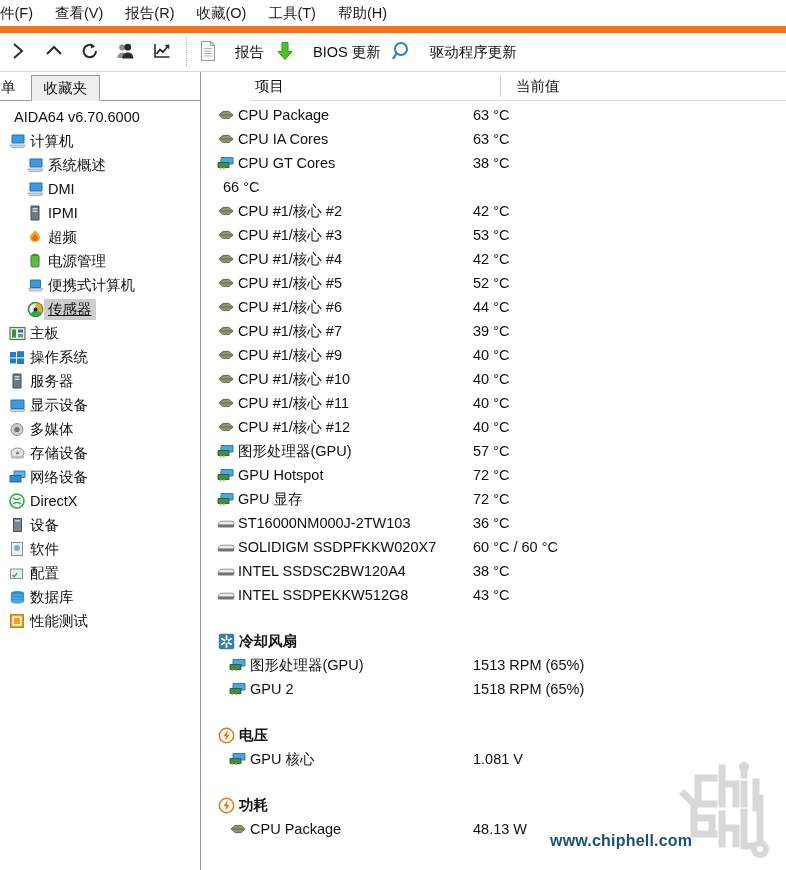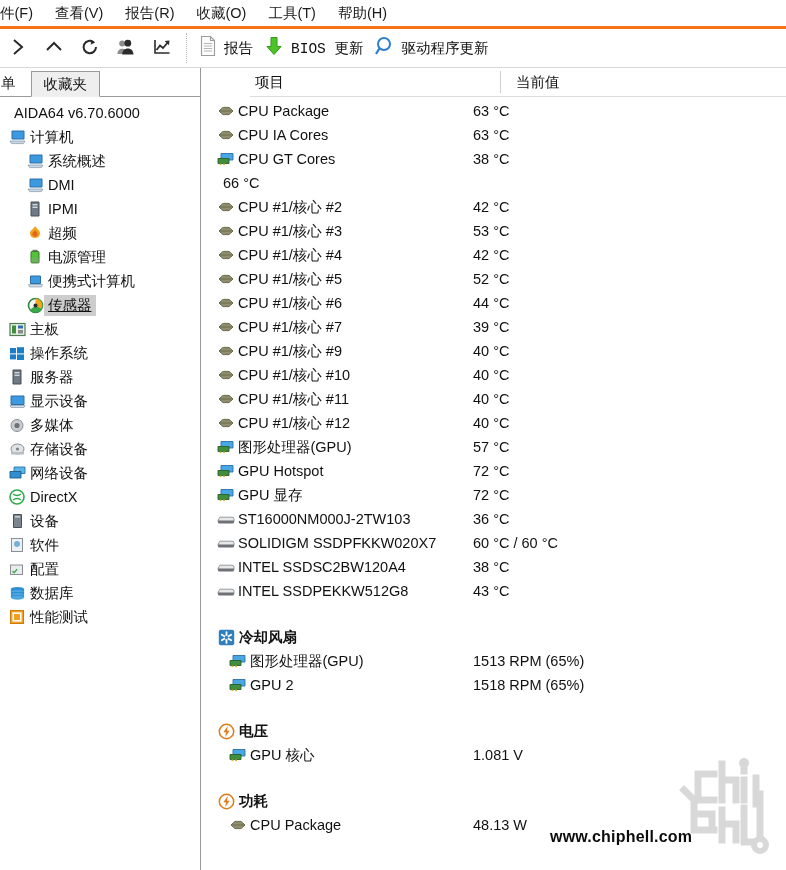--- a/index.html
+++ b/index.html
@@ -11,21 +11,21 @@
     color:#111;
     overflow:hidden;
     position:relative;
   }
   
   #menubar{
     height:26px;
     display:flex;align-items:center;
     background:#ffffff;
     padding-left:0px;
-    border-bottom:3px solid #f97316;
+    border-bottom:7px solid #f97316;
   }
   .menu-item{
     font-size:14.5px;
     padding:2px 11px 2px 11px;
     color:#1a1a1a;
     white-space:nowrap;
     line-height:18px;
   }
   .menu-item:first-child{padding-left:0px;}
   
@@ -41,24 +41,23 @@
     display:flex;align-items:center;justify-content:center;
   }
   .tb-sep{
     width:1px;height:30px;
     border-left:1px dotted #b9b9b9;
     margin:0 6px;
   }
   .tb-text-btn{
     display:flex;align-items:center;
     height:34px;padding:0 6px 0 4px;
-    gap:4px;
+    gap:15px;
     font-size:14.5px;
     white-space:nowrap;
-    font-family:Liberation Mono, monospace;
   }
   .tb-text-btn .lbl{padding-left:2px;}
   
   #main{
     display:flex;
     height:806px;
     align-items:stretch;
   }
   
   #leftpane{
@@ -178,21 +177,21 @@
     right:8px;bottom:10px;
     width:240px;height:115px;
     pointer-events:none;
     opacity:.95;
   }
   #wm-text{
     position:absolute;
     left:12px;bottom:18px;
     font-size:16px;
     font-weight:bold;
-    color:#000000;
+    color:#0c4a6e;
     text-shadow:0 1px 0 #fff,0 -1px 0 #fff,1px 0 0 #fff,-1px 0 0 #fff;
     letter-spacing:.2px;
   }
   #wm-logo{
     position:absolute;right:4px;bottom:6px;
     width:110px;height:108px;
   }
 </style>
 </head>
 <body>

